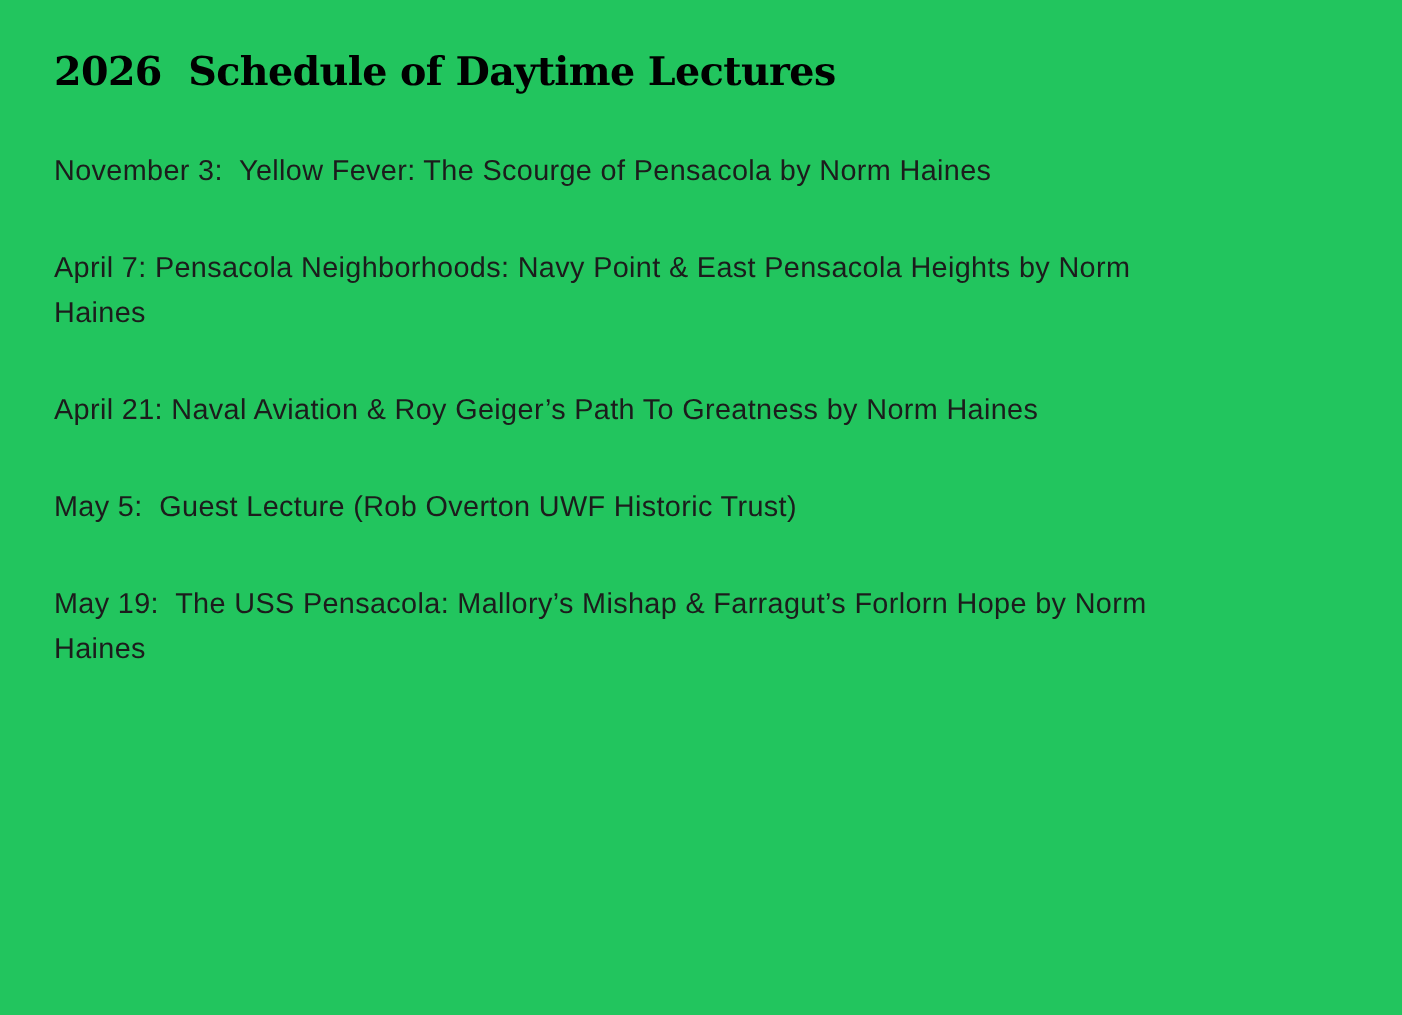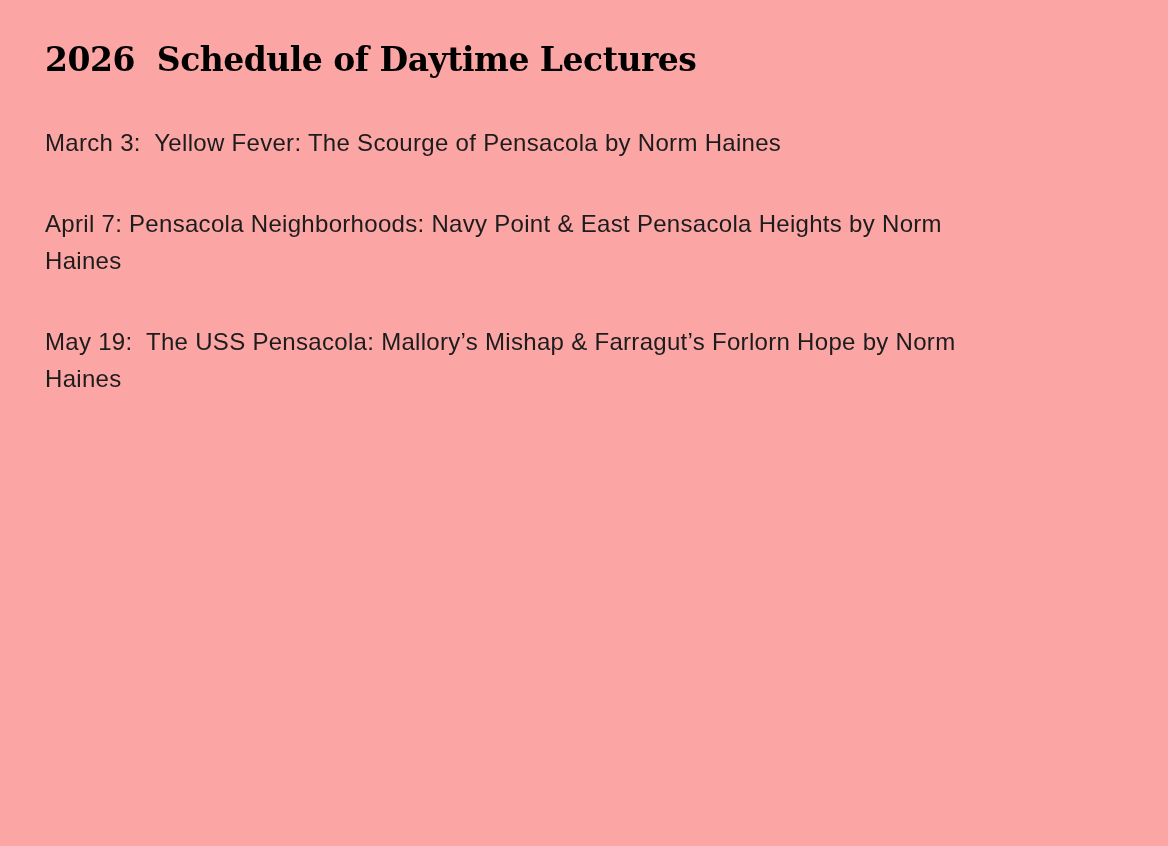--- a/index.html
+++ b/index.html
@@ -4,21 +4,21 @@
 <style>
   html, body {
     margin: 0;
     padding: 0;
     background: #ffffff;
   }
   .page {
     position: relative;
     width: 1168px;
     height: 846px;
-    background: #fca5a5;
+    background: #22c55e;
     overflow: hidden;
     box-sizing: border-box;
     padding: 0 45px 0 45px;
   }
   .doc-title {
     margin: 40px 0 0 0;
     font-family: "DejaVu Serif", "Liberation Serif", serif;
     font-weight: 700;
     font-size: 33px;
     line-height: 40px;
@@ -43,20 +43,22 @@
   }
 </style>
 </head>
 <body>
 
 <div class="page">
 
   <h1 class="doc-title">2026  Schedule of Daytime Lectures</h1>
 
   <div class="schedule">
-    <p class="schedule-item">March 3:  Yellow Fever: The Scourge of Pensacola by Norm Haines</p>
+    <p class="schedule-item">November 3:  Yellow Fever: The Scourge of Pensacola by Norm Haines</p>
     <p class="schedule-item">April 7: Pensacola Neighborhoods: Navy Point &amp; East Pensacola Heights by Norm
 Haines</p>
+    <p class="schedule-item">April 21: Naval Aviation &amp; Roy Geiger’s Path To Greatness by Norm Haines</p>
+    <p class="schedule-item">May 5:  Guest Lecture (Rob Overton UWF Historic Trust)</p>
     <p class="schedule-item">May 19:  The USS Pensacola: Mallory’s Mishap &amp; Farragut’s Forlorn Hope by Norm
 Haines</p>
   </div>
 
 </div>
 
 </body></html>

